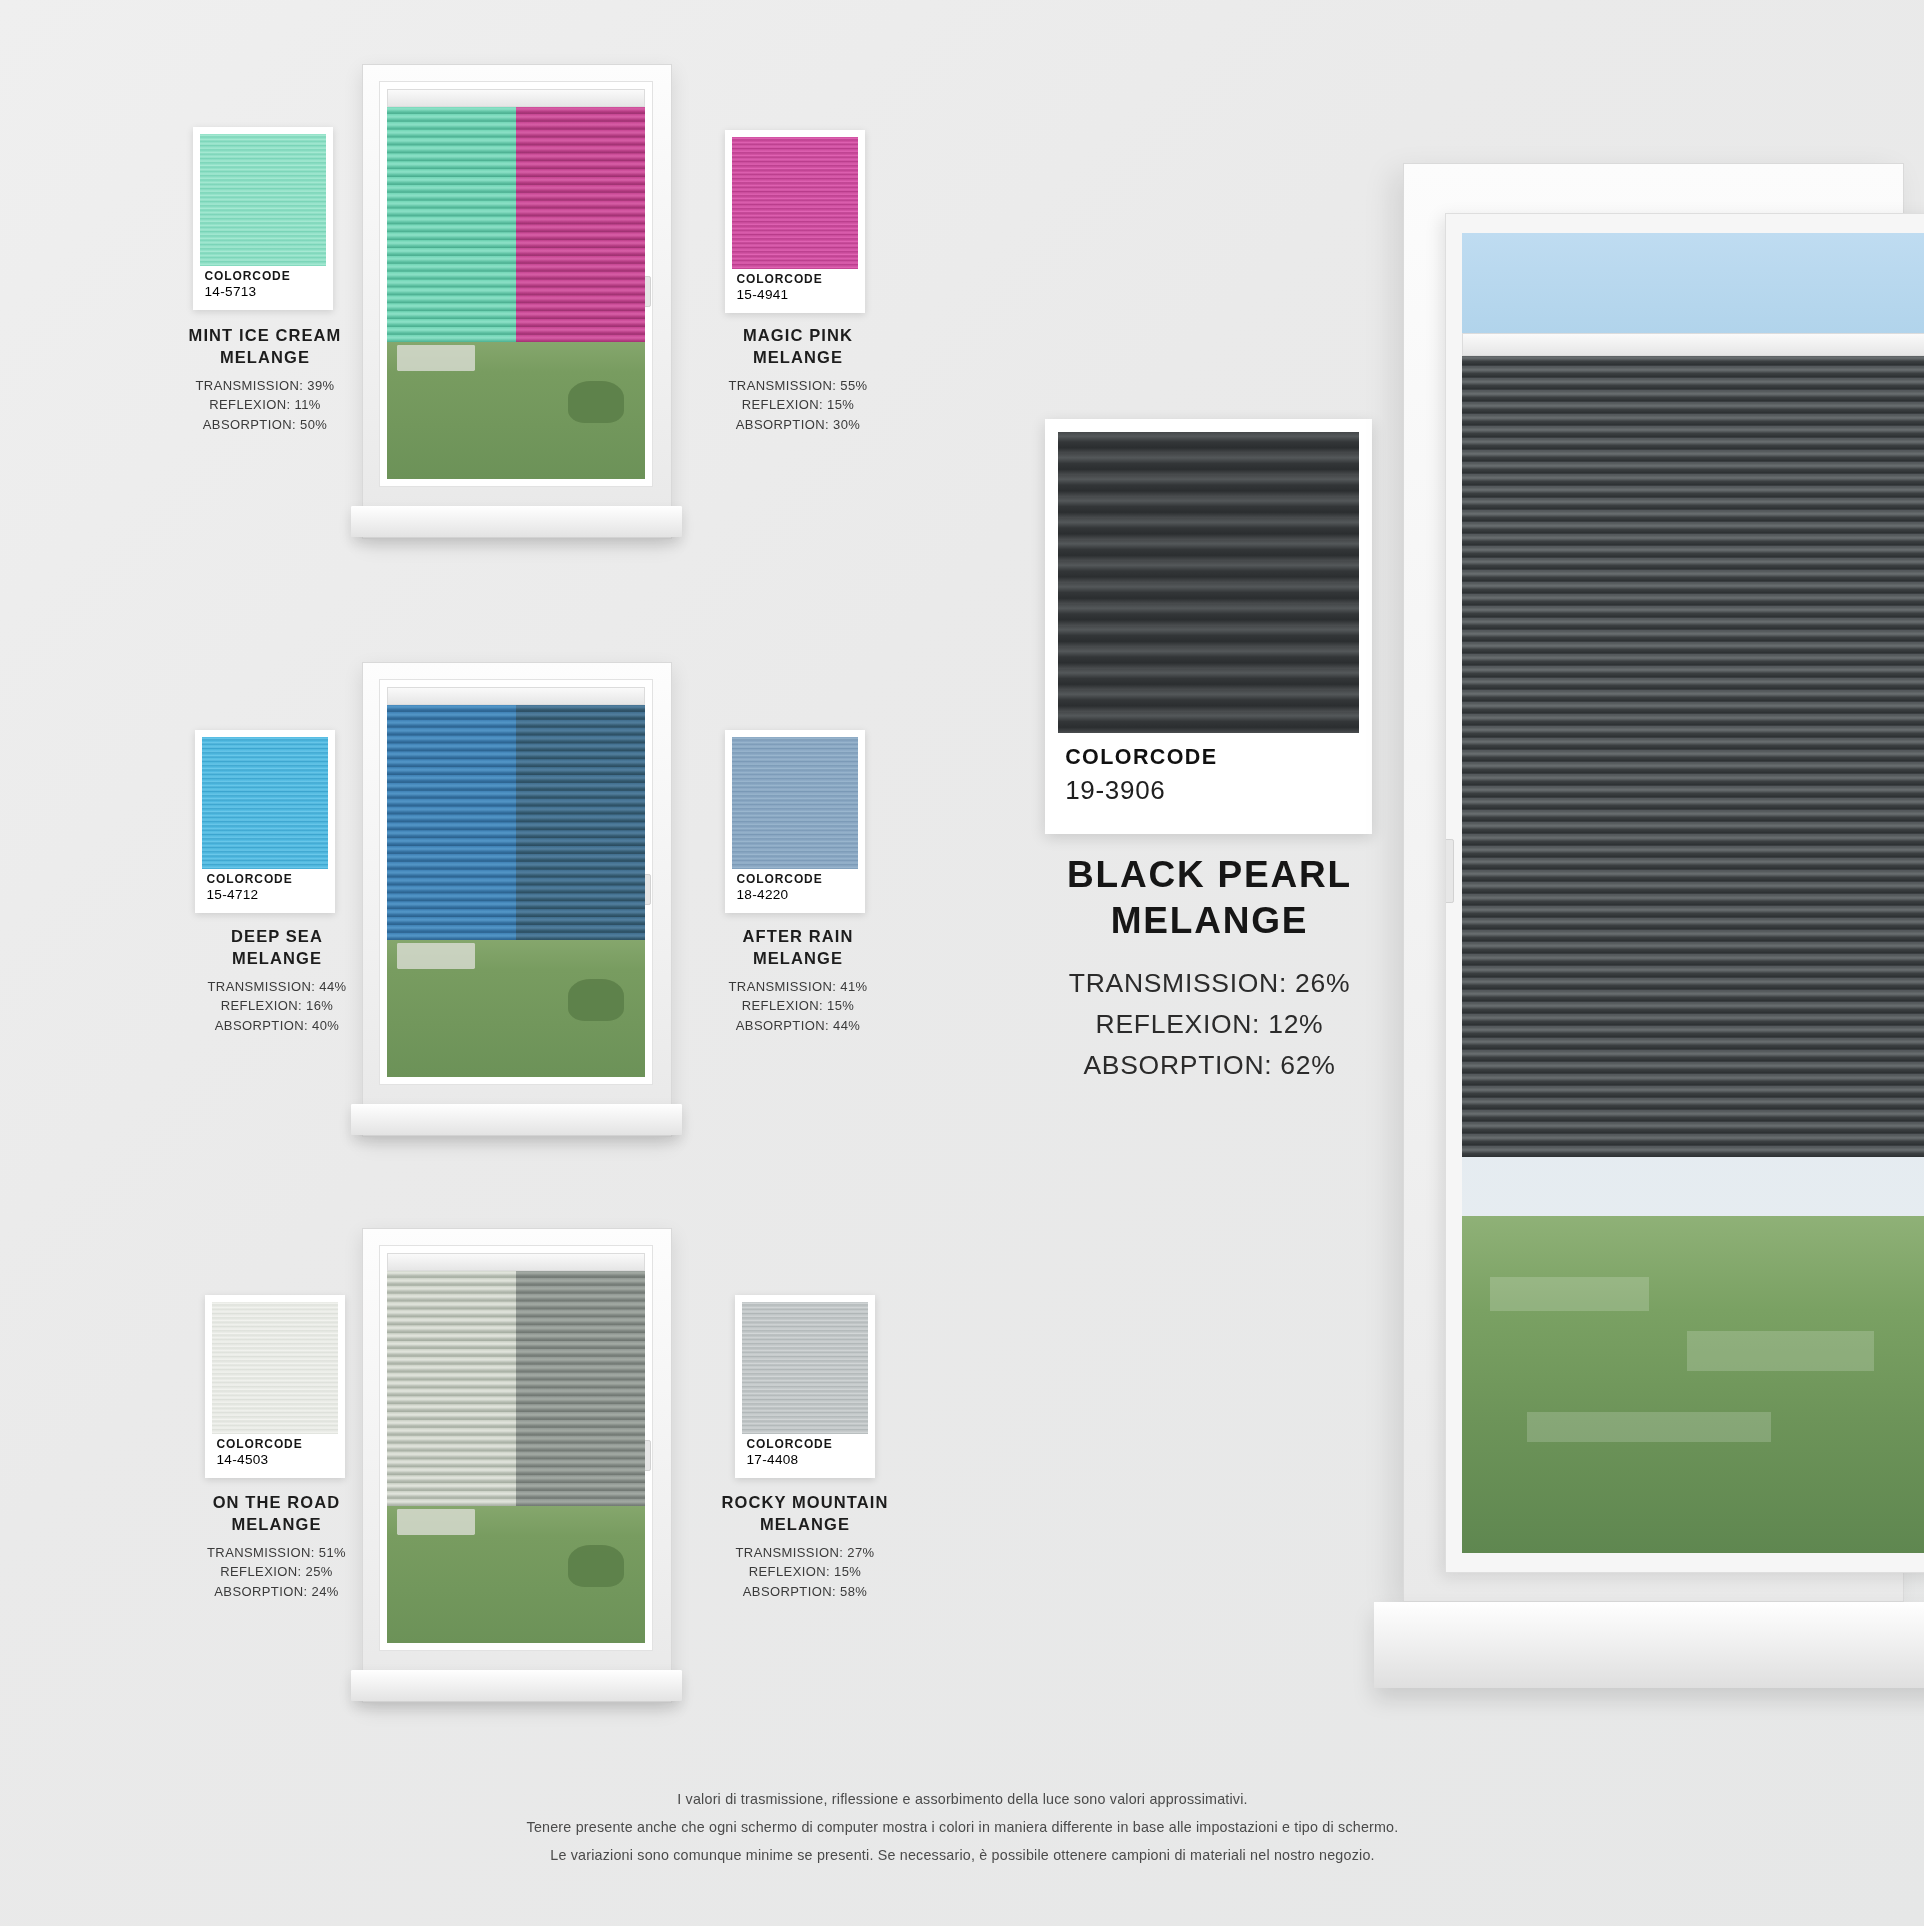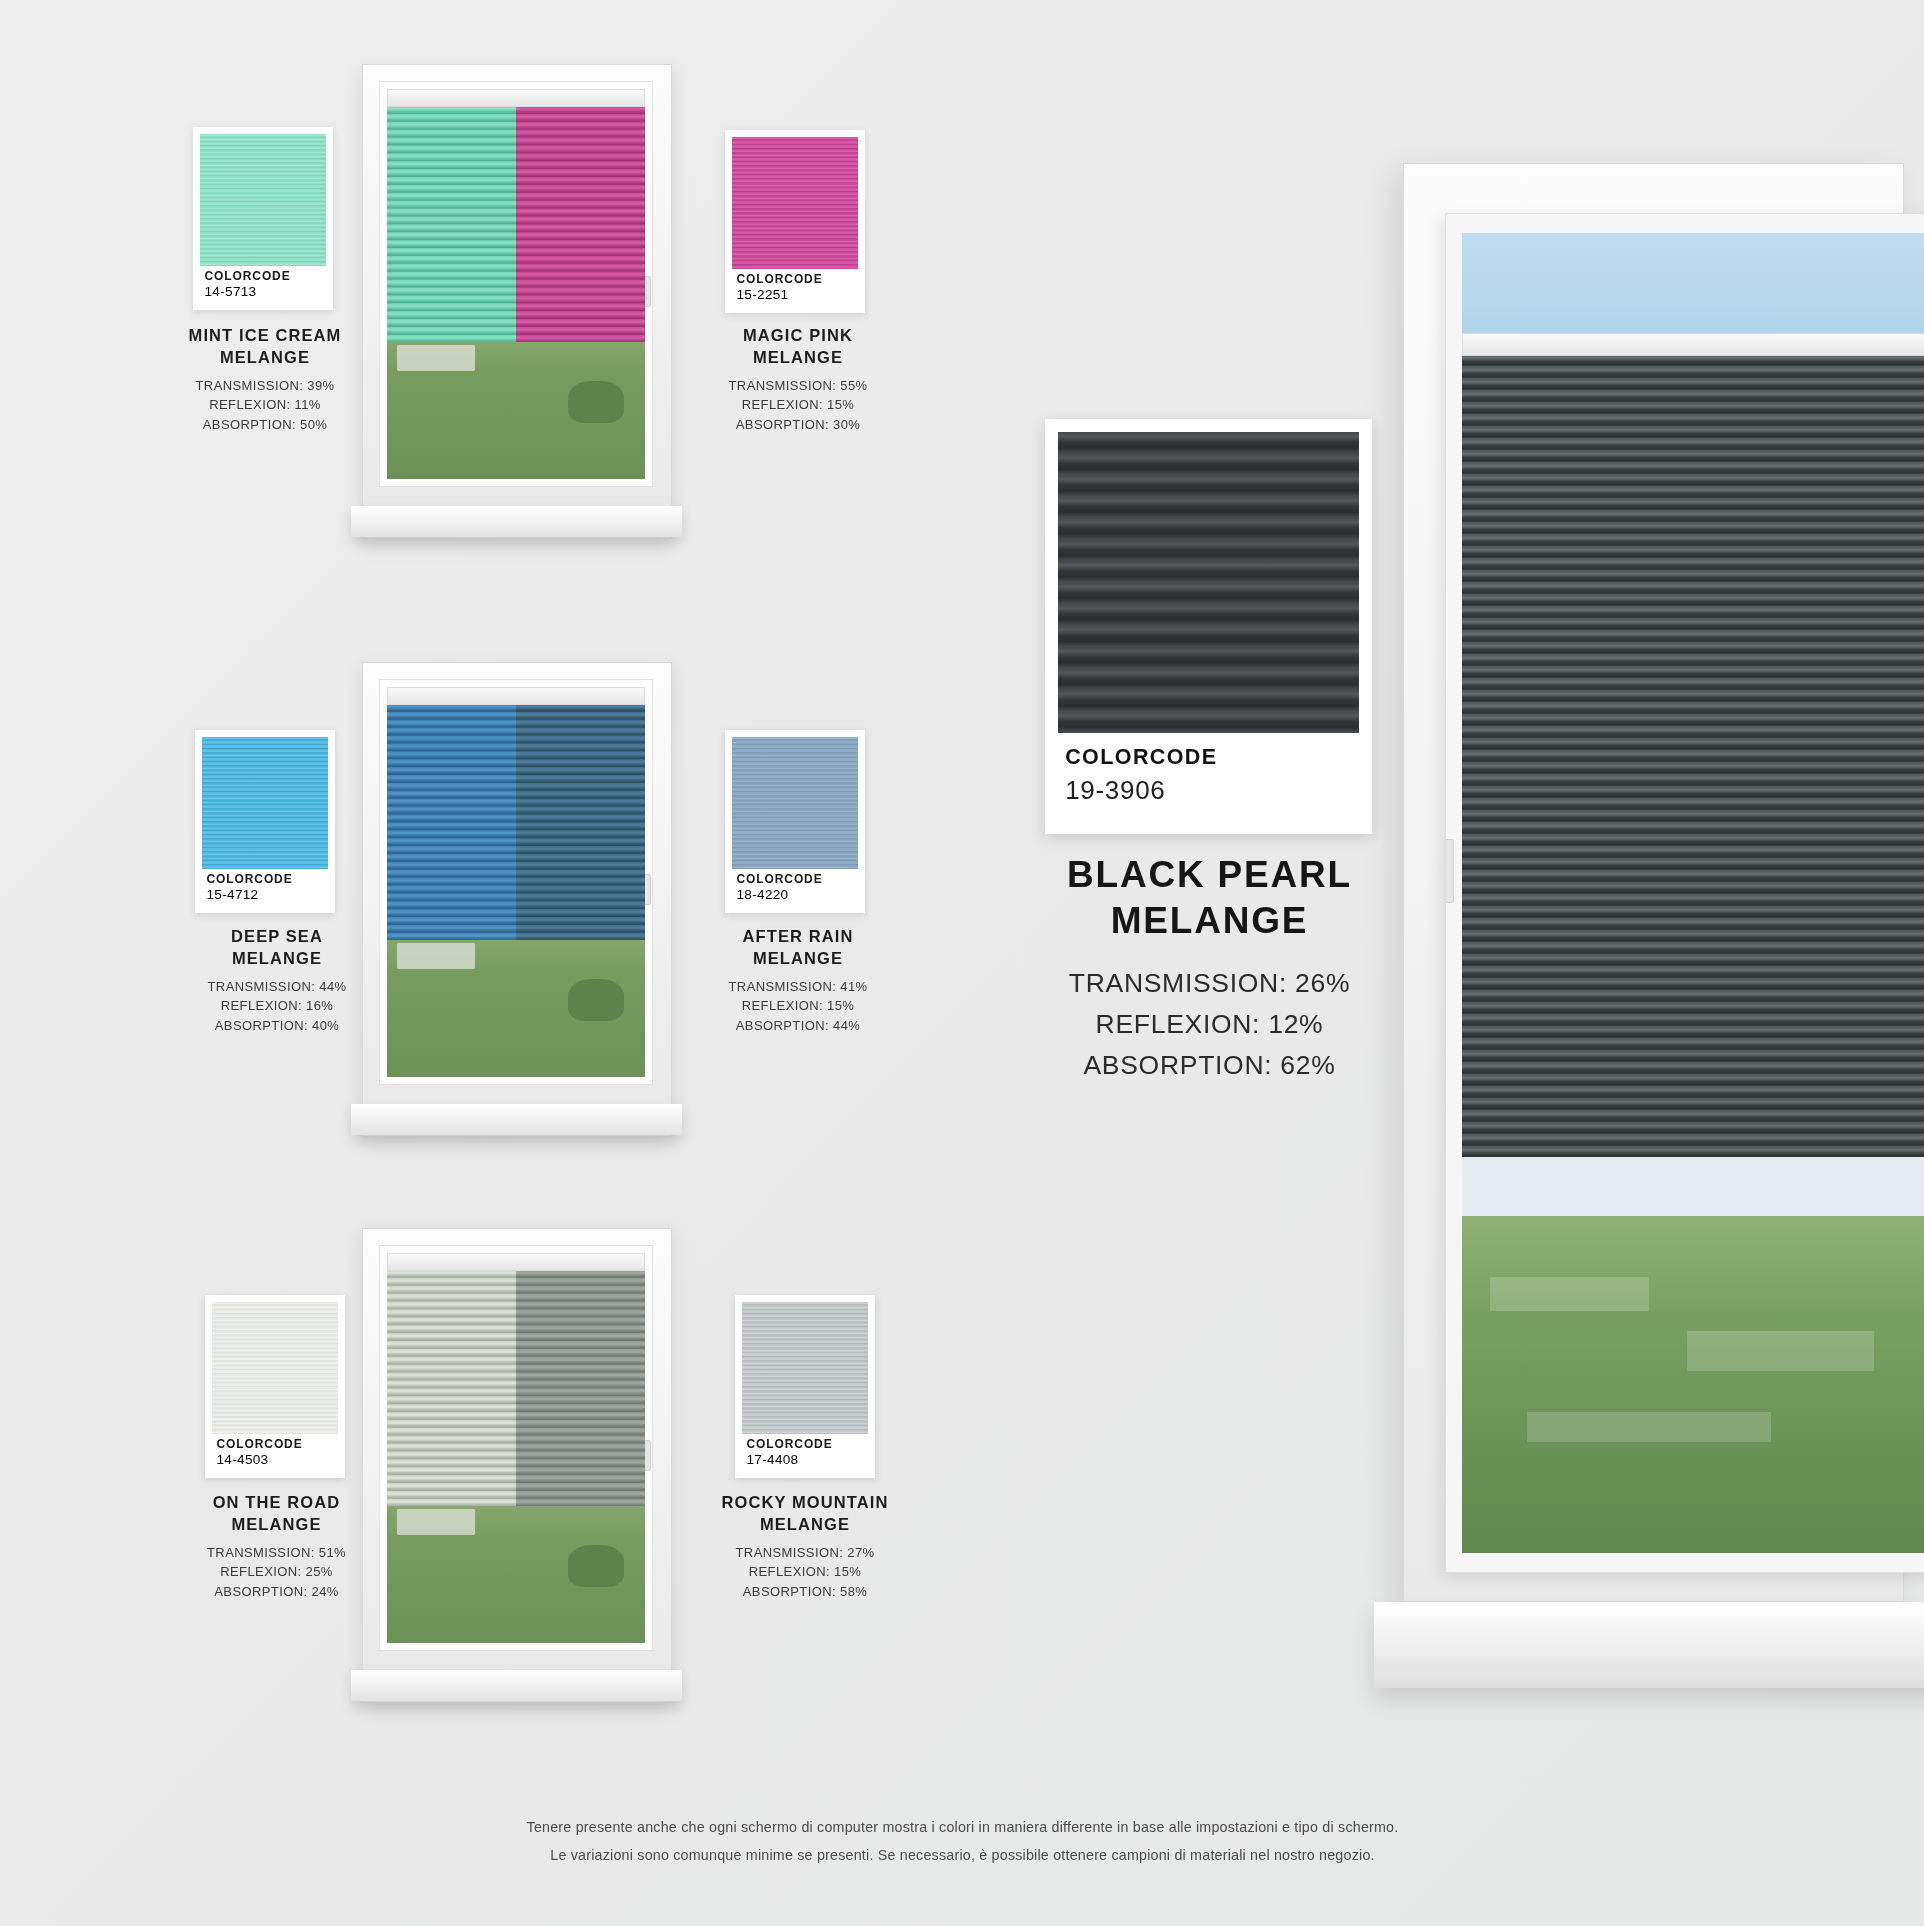--- a/index.html
+++ b/index.html
@@ -319,21 +319,21 @@
 MELANGE</div>
     <div class="spec">TRANSMISSION: 39%</div>
     <div class="spec">REFLEXION: 11%</div>
     <div class="spec">ABSORPTION: 50%</div>
   </div>
 
   <div class="swatch-card" style="left:725px; top:130px; width:140px; height:183px;">
     <div class="swatch-fabric" style="height:132px; background-image:repeating-linear-gradient(180deg,#cc4c9d 0px,#e063b3 1.4px,#b93c8b 2.9px,#d155a4 4.3px), repeating-linear-gradient(90deg,rgba(255,255,255,0.18) 0px,rgba(255,255,255,0) 2.1px);"></div>
     <div class="swatch-meta">
       <div class="cc-label">COLORCODE</div>
-      <div class="cc-value">15-2251</div>
+      <div class="cc-value">15-4941</div>
     </div>
   </div>
   <div class="info-block" style="left:705px; top:324px; width:186px;">
     <div class="name">MAGIC PINK
 MELANGE</div>
     <div class="spec">TRANSMISSION: 55%</div>
     <div class="spec">REFLEXION: 15%</div>
     <div class="spec">ABSORPTION: 30%</div>
   </div>
 
@@ -460,18 +460,19 @@
         </div>
         <div class="big-pleat" style="background-image:repeating-linear-gradient(180deg,#53585a 0px,#6a6f71 2.9px,#3b3f41 6.4px,#2c3032 10px,#61666a 12px), repeating-linear-gradient(90deg,rgba(255,255,255,0.05) 0px,rgba(0,0,0,0.10) 2.1px);"></div>
         <div class="pleat-head" style="left:0; right:0; top:100px; height:21.5px;"></div>
       </div>
       <div class="handle" style="left:-4.3px; top:46%; width:10px; height:62px;"></div>
     </div>
     <div class="big-sill"></div>
   </div>
 
   <div id="footer">
+    <div>I valori di trasmissione, riflessione e assorbimento della luce sono valori approssimativi.</div>
     <div>Tenere presente anche che ogni schermo di computer mostra i colori in maniera differente in base alle impostazioni e tipo di schermo.</div>
     <div>Le variazioni sono comunque minime se presenti. Se necessario, è possibile ottenere campioni di materiali nel nostro negozio.</div>
   </div>
 
 </div>
 
 
 </body></html>

